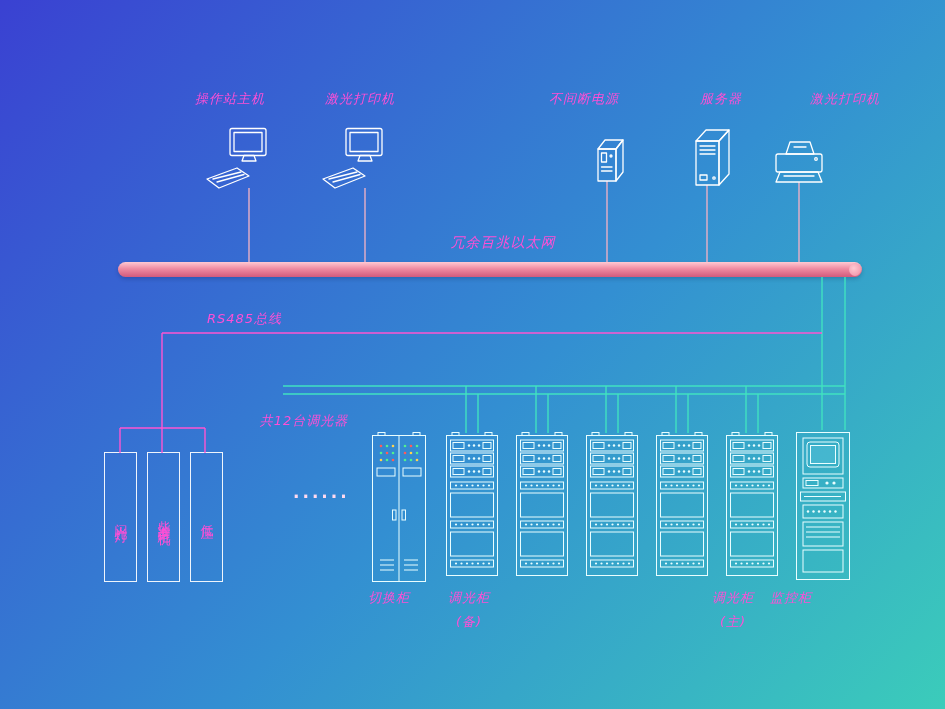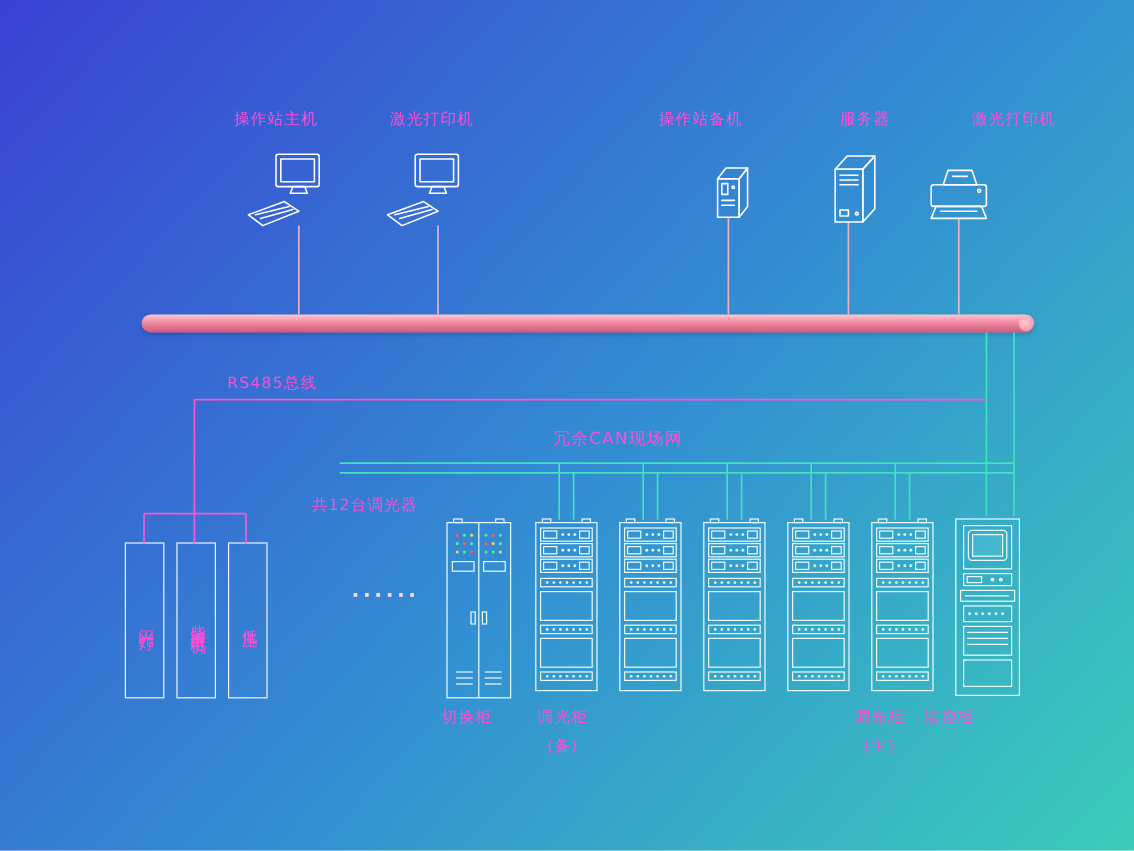--- a/index.html
+++ b/index.html
@@ -9,24 +9,24 @@
   .stage {
     position:relative; width:945px; height:709px; overflow:hidden;
     background:linear-gradient(133deg,
       var(--bg-top-left,#3a41d2) 0%,
       var(--bg-mid,#338fd2) 55%,
       var(--bg-bottom-right,#3bccba) 100%);
   }
 
   .lbl {
     position:absolute; color:var(--label,#ff4fd6);
-    font-size:13px; text-align:center; letter-spacing:1px; white-space:nowrap;
+    font-size:13px; text-align:center; letter-spacing:1px; white-space:nowrap;font-style:italic;
   }
   .net-lbl { font-size:14px; }
-  .left-align { text-align:center; }
+  .left-align { text-align:right; }
 
   .bus {
     position:absolute; left:118px; top:262px; width:744px; height:15px;
     border-radius:8px;
     background:linear-gradient(180deg,
       var(--bus-hi,#ffc9d2) 0%,
       var(--bus-mid,#ef8ba2) 45%,
       var(--bus-lo,#d25a7c) 100%);
     box-shadow:0 2px 4px rgba(0,0,40,.18);
   }
@@ -64,26 +64,26 @@
 
   .icon { stroke:#ffffff; fill:none; stroke-width:1.3; stroke-linejoin:round; stroke-linecap:round; }
 </style>
 </head>
 <body>
 
 <div class="stage">
 
   <div class="lbl" style="left:185px;top:90px;width:90px">操作站主机</div>
   <div class="lbl" style="left:315px;top:90px;width:90px">激光打印机</div>
-  <div class="lbl" style="left:539px;top:90px;width:90px">操作站备机</div>
+  <div class="lbl" style="left:539px;top:90px;width:90px">不间断电源</div>
   <div class="lbl" style="left:676px;top:90px;width:90px">服务器</div>
   <div class="lbl" style="left:800px;top:90px;width:90px">激光打印机</div>
 
+  <div class="lbl net-lbl" style="left:413px;top:234px;width:180px">冗余百兆以太网</div>
   <div class="lbl left-align" style="left:172px;top:310px;width:110px">RS485总线</div>
-  <div class="lbl net-lbl" style="left:425px;top:357px;width:180px">冗余CAN现场网</div>
   <div class="lbl" style="left:254px;top:412px;width:100px">共12台调光器</div>
 
   <div class="bus">
       <span class="cap"></span>
     </div>
 
   <div class="dots" style="left:293px;top:487px">······</div>
 
   <div class="panel-box" style="left:104px;top:452px">
     <span>闪光灯</span>

